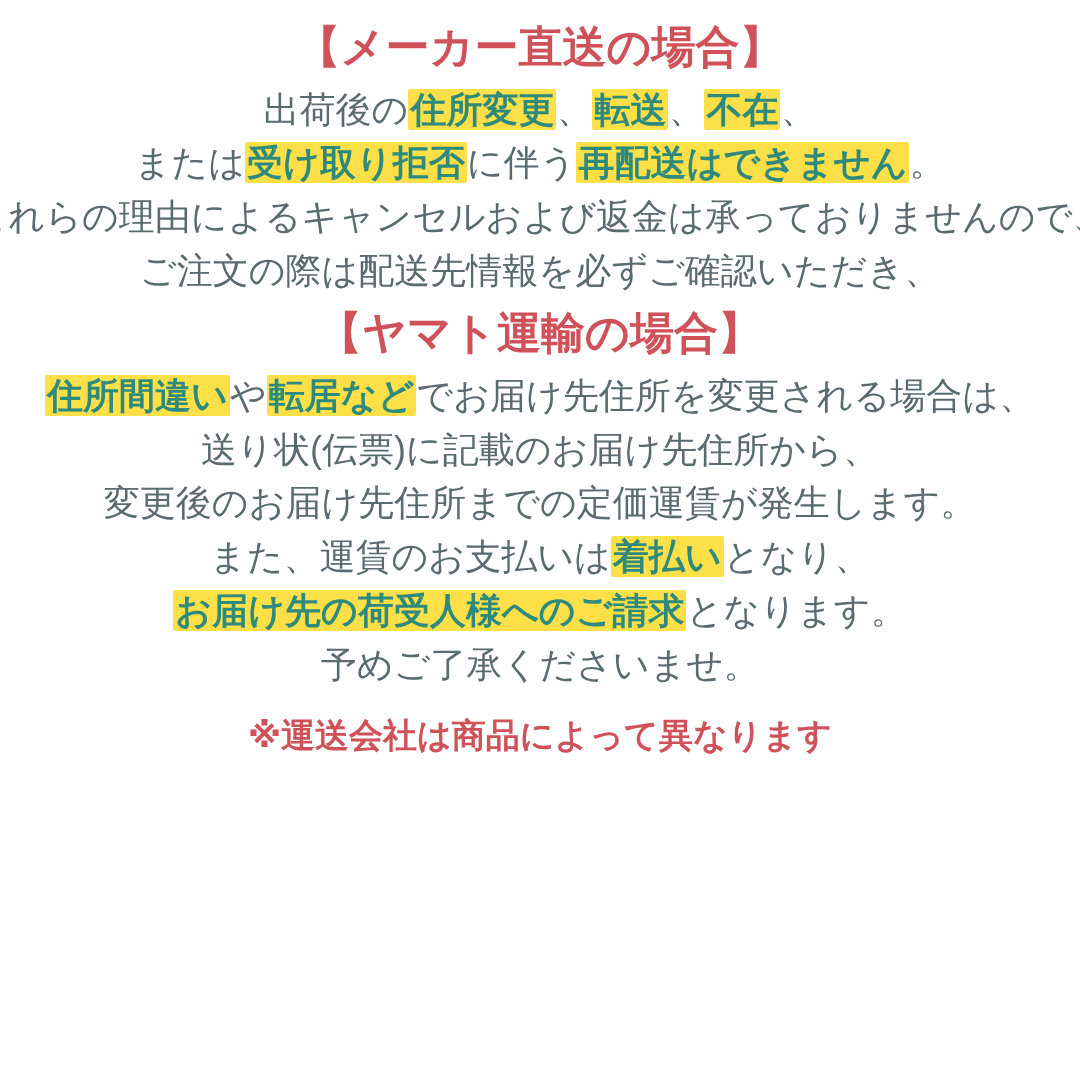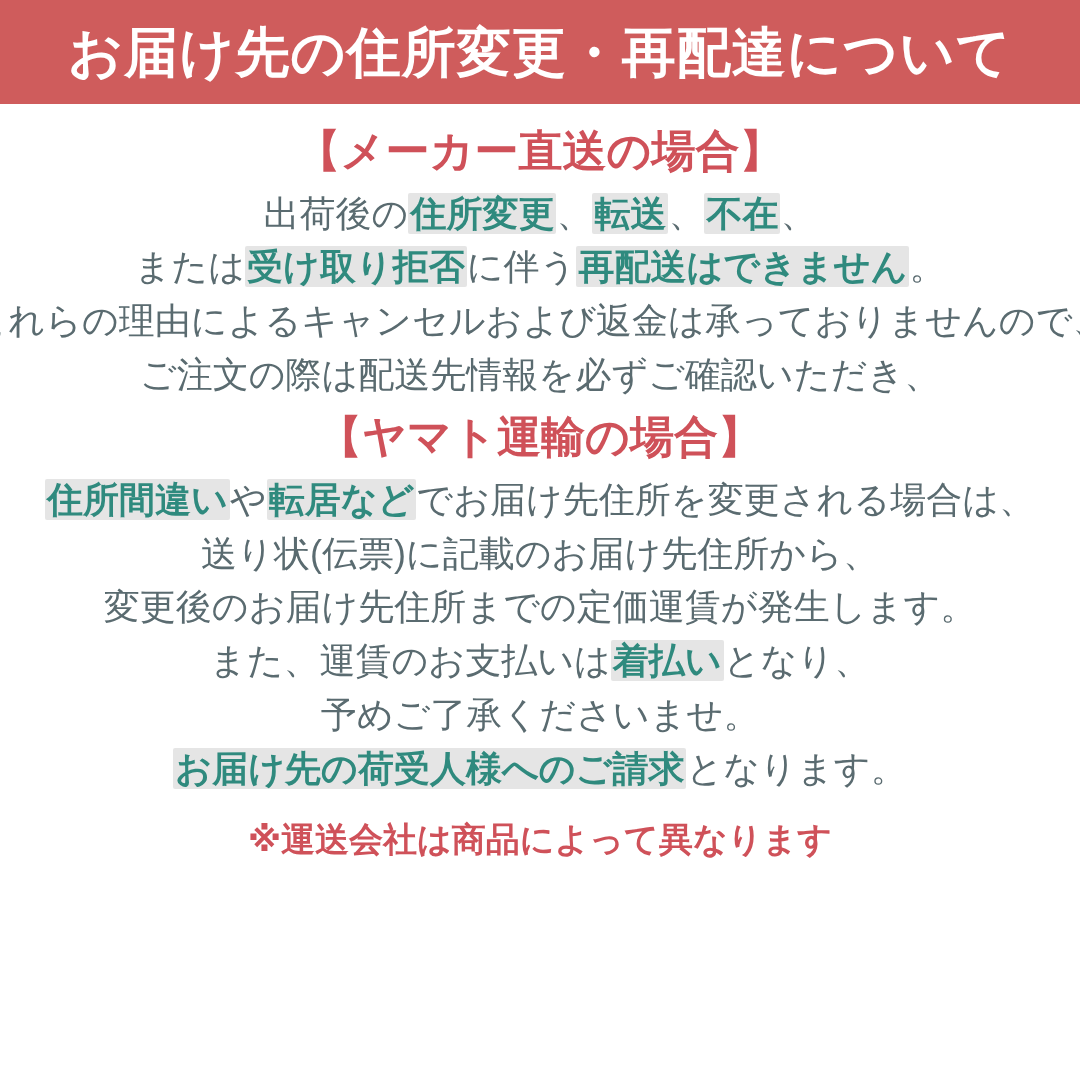--- a/index.html
+++ b/index.html
@@ -67,21 +67,21 @@
     color: #5a6b70;
     font-size: 36px;
     text-align: center;
     line-height: 1.33;
     white-space: nowrap;
     margin: 3px 0;
   }
 
   
   .hl {
-    background: #e5e5e5;
+    background: #fde047;
     color: #2f8a7e;
     font-weight: bold;
     padding: 0 2px;
     border-radius: 2px;
   }
   .sep {
     color: #5a6b70;
   }
 
   .note {
@@ -91,23 +91,20 @@
     text-align: center;
     white-space: nowrap;
     margin-top: 21px;
   }
 </style>
 </head>
 <body>
 
 <div class="page">
 
-  <div class="header">
-    <div class="header-title">お届け先の住所変更・再配達について</div>
-  </div>
 
   <div class="body">
 
     <div class="section-heading">【メーカー直送の場合】</div>
 
     <div class="line">
       <span class="sep">出荷後の</span><span class="hl">住所変更</span><span class="sep">、</span><span class="hl">転送</span><span class="sep">、</span><span class="hl">不在</span><span class="sep">、</span>
     </div>
 
     <div class="line">
@@ -123,22 +120,22 @@
       <span class="hl">住所間違い</span><span class="sep">や</span><span class="hl">転居など</span><span class="sep">でお届け先住所を変更される場合は、</span>
     </div>
 
     <div class="line">送り状(伝票)に記載のお届け先住所から、</div>
     <div class="line">変更後のお届け先住所までの定価運賃が発生します。</div>
 
     <div class="line">
       <span class="sep">また、運賃のお支払いは</span><span class="hl">着払い</span><span class="sep">となり、</span>
     </div>
 
-    <div class="line">予めご了承くださいませ。</div>
-
     <div class="line">
       <span class="hl">お届け先の荷受人様へのご請求</span><span class="sep">となります。</span>
     </div>
+
+    <div class="line">予めご了承くださいませ。</div>
 
     <div class="note">※運送会社は商品によって異なります</div>
 
   </div>
 </div>
 
 </body></html>

